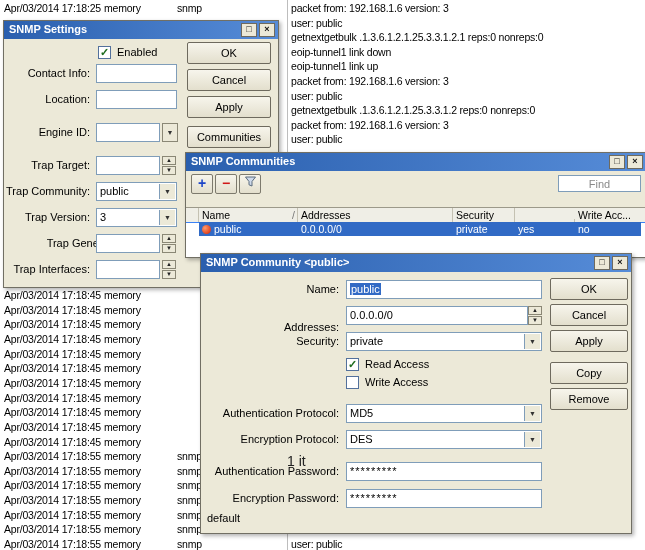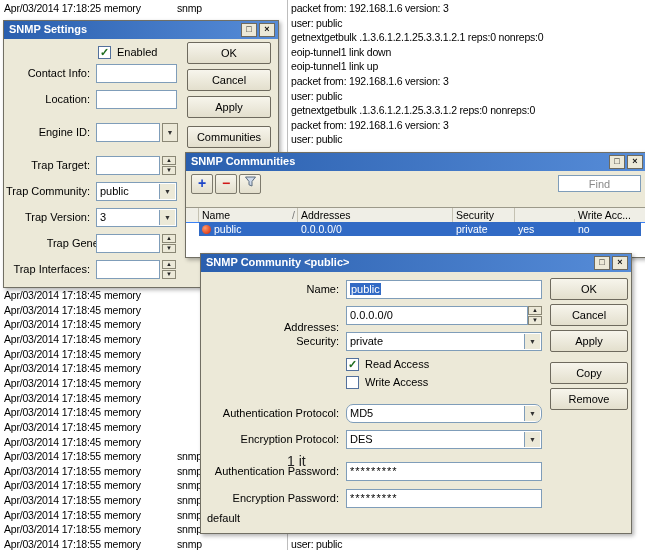--- a/index.html
+++ b/index.html
@@ -303,21 +303,21 @@
       <span class="dd">▼</span>
     </div>
 
     <span class="cb" style="left:145px;top:104px;">✓</span>
     <span class="cblbl" style="left:164px;top:104px;">Read Access</span>
 
     <span class="cb" style="left:145px;top:122px;color:transparent;"></span>
     <span class="cblbl" style="left:164px;top:122px;">Write Access</span>
 
     <div class="lbl" style="left:0;top:150px;width:138px;">Authentication Protocol:</div>
-    <div class="fld" style="left:145px;top:150px;width:196px;border-radius:7px;">
+    <div class="fld" style="left:145px;top:150px;width:196px;">
       <span>MD5</span>
       <span class="dd">▼</span>
     </div>
 
     <div class="lbl" style="left:0;top:176px;width:138px;">Encryption Protocol:</div>
     <div class="fld" style="left:145px;top:176px;width:196px;">
       <span>DES</span>
       <span class="dd">▼</span>
     </div>
 

